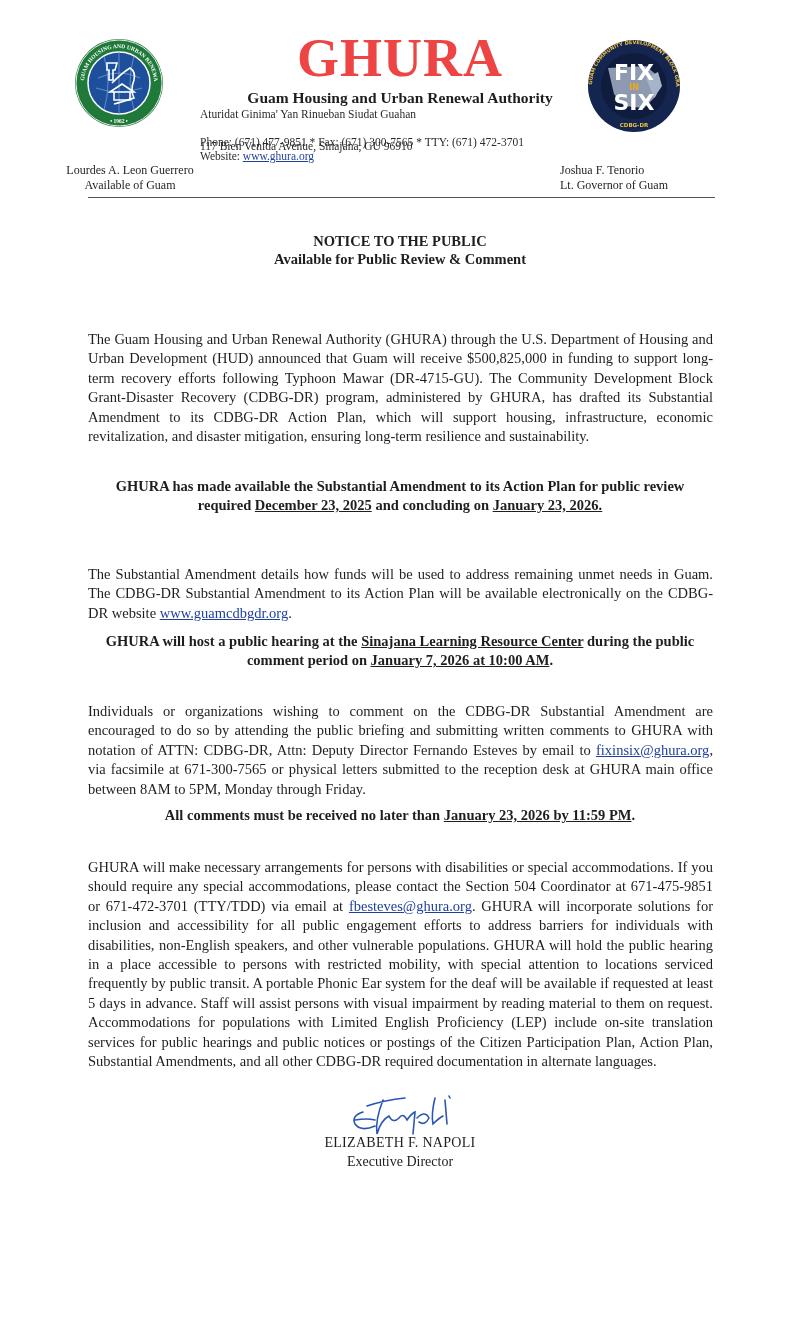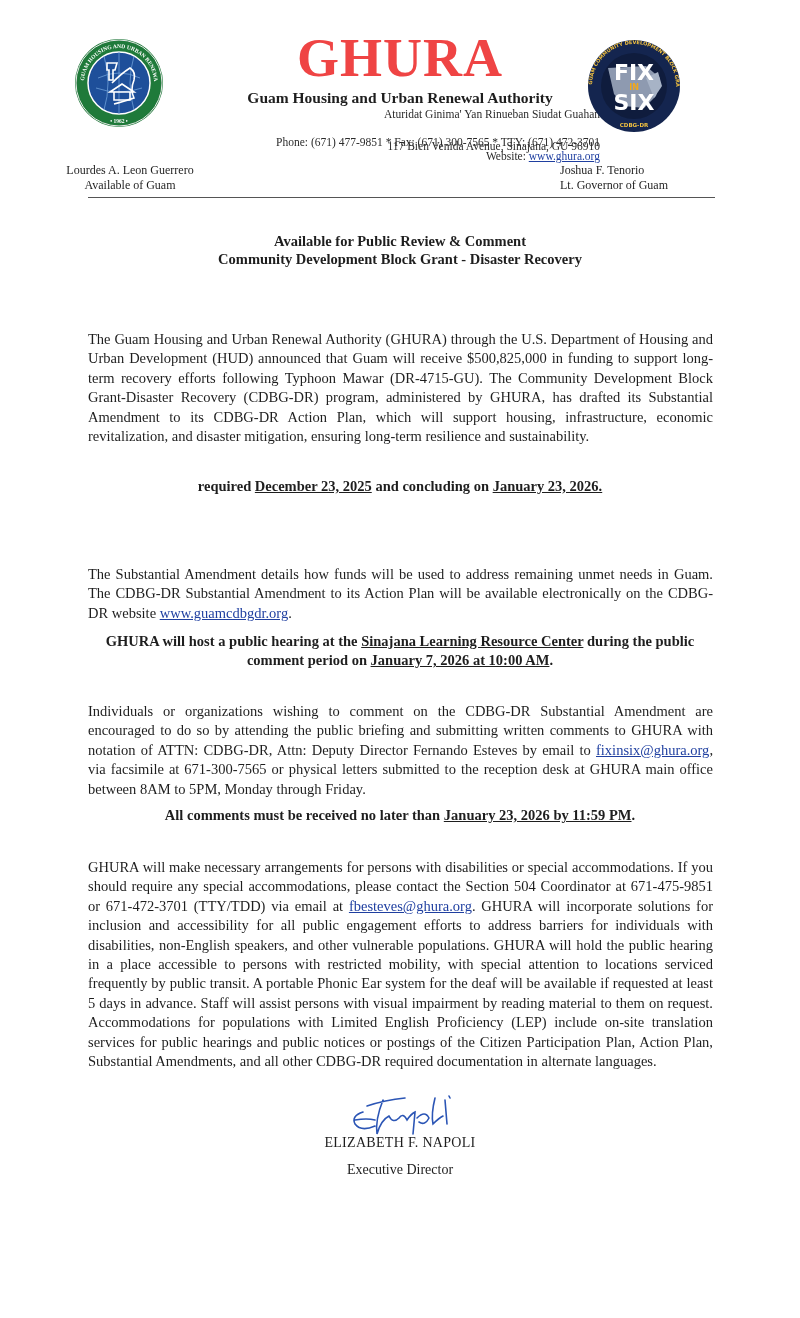--- a/index.html
+++ b/index.html
@@ -7,37 +7,37 @@
          font-family: "Liberation Serif", "DejaVu Serif", serif; color: #1e1e1e; }
   .abs { position: absolute; }
   a.link { color: #1f3fa0; text-decoration: underline; }
 
   
   .logo-left { left: 74px; top: 38px; width: 90px; height: 90px; }
   .logo-right { left: 584px; top: 38px; width: 100px; height: 96px; }
   .ghura-title { left: 200px; top: 28px; width: 400px; text-align: center;
     font-weight: bold; font-size: 54px; letter-spacing: 1px; line-height: 60px; color: #ef4444; }
   .org-name { left: 200px; top: 89px; width: 400px; text-align: center; font-weight: bold; font-size: 15.5px; line-height: 18px; }
-  .hdr-line { left: 200px; width: 400px; text-align: right; font-size: 11.5px; line-height: 14px; color: #2a2a2a; }
+  .hdr-line { left: 200px; width: 400px; text-align: left; font-size: 11.5px; line-height: 14px; color: #2a2a2a; }
   .gov-left { left: 40px; top: 163px; width: 180px; text-align: center; font-size: 12px; line-height: 15px; }
   .gov-right { left: 560px; top: 163px; width: 160px; font-size: 12px; line-height: 15px; }
   .rule { left: 88px; top: 197px; width: 627px; height: 0; border-top: 1.3px solid #555; }
 
   
   .notice-title { left: 80px; top: 232px; width: 640px; text-align: center; font-weight: bold; font-size: 14.5px; line-height: 18px; }
 
   
   .para { left: 88px; width: 625px; font-size: 14.5px; line-height: 19.4px; text-align: justify; margin-top: 12px; }
   .center-bold { left: 80px; width: 640px; text-align: center; font-weight: bold; font-size: 14.5px; line-height: 19px; }
   .u { text-decoration: underline; }
 
   
   .sig { left: 345px; top: 1090px; width: 140px; height: 60px; }
   .sig-name { left: 280px; top: 1134px; width: 240px; text-align: center; font-weight: normal; font-size: 14px; line-height: 17px; letter-spacing: 0.3px; }
-  .sig-title { left: 280px; top: 1153px; width: 240px; text-align: center; font-size: 14px; line-height: 17px; margin-top: 8px; }
+  .sig-title { left: 280px; top: 1153px; width: 240px; text-align: center; font-size: 14px; line-height: 17px; }
 </style>
 </head>
 <body>
 
 <div class="abs logo-left">
   <svg width="90" height="90" viewBox="0 0 90 90">
     <circle cx="45" cy="45" r="44" fill="#1f7a3a"></circle>
     <circle cx="45" cy="45" r="43" fill="none" stroke="#e8e8e8" stroke-width="1"></circle>
     <circle cx="45" cy="45" r="31" fill="#1e4f9a" stroke="#ffffff" stroke-width="1.5"></circle>
     <path d="M24 40 Q45 30 66 40 M22 50 Q45 58 68 50 M45 14 L45 76 M30 18 Q38 45 30 72 M60 18 Q52 45 60 72" stroke="#6fa0d8" stroke-width="0.8" fill="none"></path>
@@ -78,27 +78,28 @@
   <div>Lourdes A. Leon Guerrero</div>
   <div>Available of Guam</div>
 </div>
 <div class="abs gov-right">
   <div>Joshua F. Tenorio</div>
   <div>Lt. Governor of Guam</div>
 </div>
 <div class="abs rule"></div>
 
 <div class="abs notice-title">
+  <div>NOTICE TO THE PUBLIC</div>
   <div>Available for Public Review &amp; Comment</div>
-  <div>Community Development Block Grant - Disaster Recovery</div>
 </div>
 
 <div class="abs para" style="top:318px">The Guam Housing and Urban Renewal Authority (GHURA) through the U.S. Department of Housing and Urban Development (HUD) announced that Guam will receive $500,825,000 in funding to support long-term recovery efforts following Typhoon Mawar (DR-4715-GU). The Community Development Block Grant-Disaster Recovery (CDBG-DR) program, administered by GHURA, has drafted its Substantial Amendment to its CDBG-DR Action Plan, which will support housing, infrastructure, economic revitalization, and disaster mitigation, ensuring long-term resilience and sustainability.</div>
 
 <div class="abs center-bold" style="top:477px">
+  <div>GHURA has made available the Substantial Amendment to its Action Plan for public review</div>
   <div><span>required </span><span class="u">December 23, 2025</span><span> and concluding on </span><span class="u">January 23, 2026.</span></div>
 </div>
 
 <div class="abs para" style="top:553px"><span>The Substantial Amendment details how funds will be used to address remaining unmet needs in Guam. The CDBG-DR Substantial Amendment to its Action Plan will be available electronically on the CDBG-DR website </span><a class="link">www.guamcdbgdr.org</a><span>.</span></div>
 
 <div class="abs center-bold" style="top:632px; left:96px; width:608px;"><span>GHURA will host a public hearing at the </span><span class="u">Sinajana Learning Resource Center</span><span> during the public comment period on </span><span class="u">January 7, 2026 at 10:00 AM</span><span>.</span></div>
 
 <div class="abs para" style="top:690px"><span>Individuals or organizations wishing to comment on the CDBG-DR Substantial Amendment are encouraged to do so by attending the public briefing and submitting written comments to GHURA with notation of ATTN: CDBG-DR, Attn: Deputy Director Fernando Esteves by email to </span><a class="link">fixinsix@ghura.org</a><span>, via facsimile at 671-300-7565 or physical letters submitted to the reception desk at GHURA main office between 8AM to 5PM, Monday through Friday.</span></div>
 
 <div class="abs center-bold" style="top:806px"><span>All comments must be received no later than </span><span class="u">January 23, 2026 by 11:59 PM</span><span>.</span></div>

